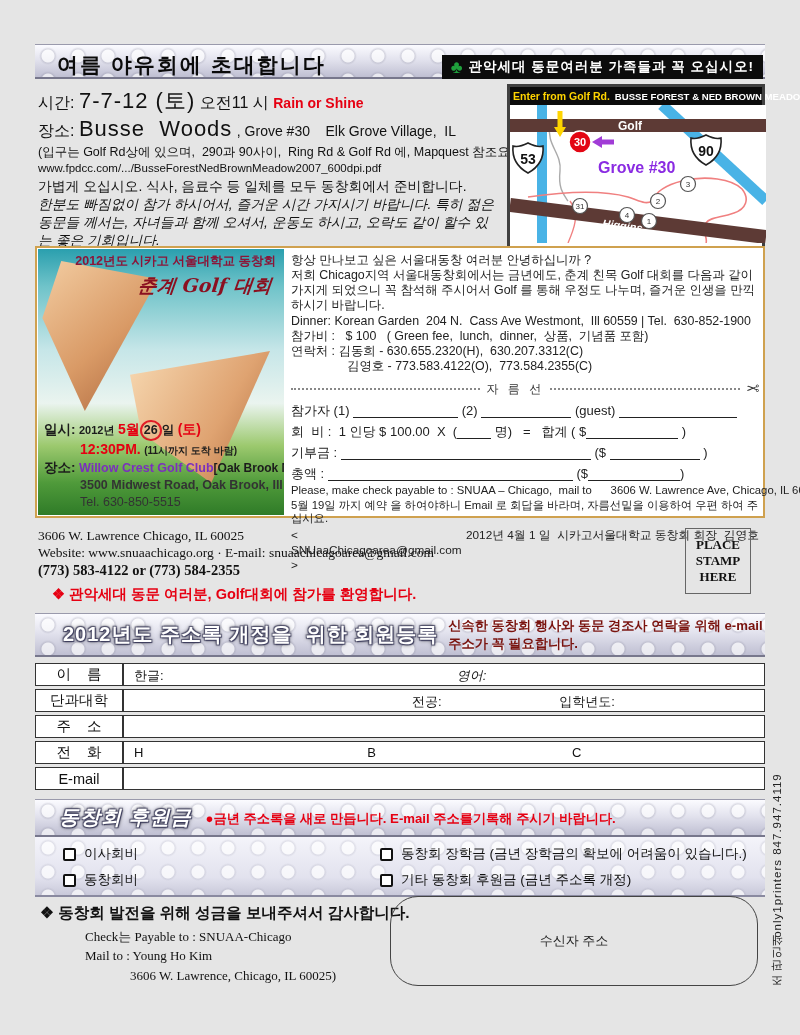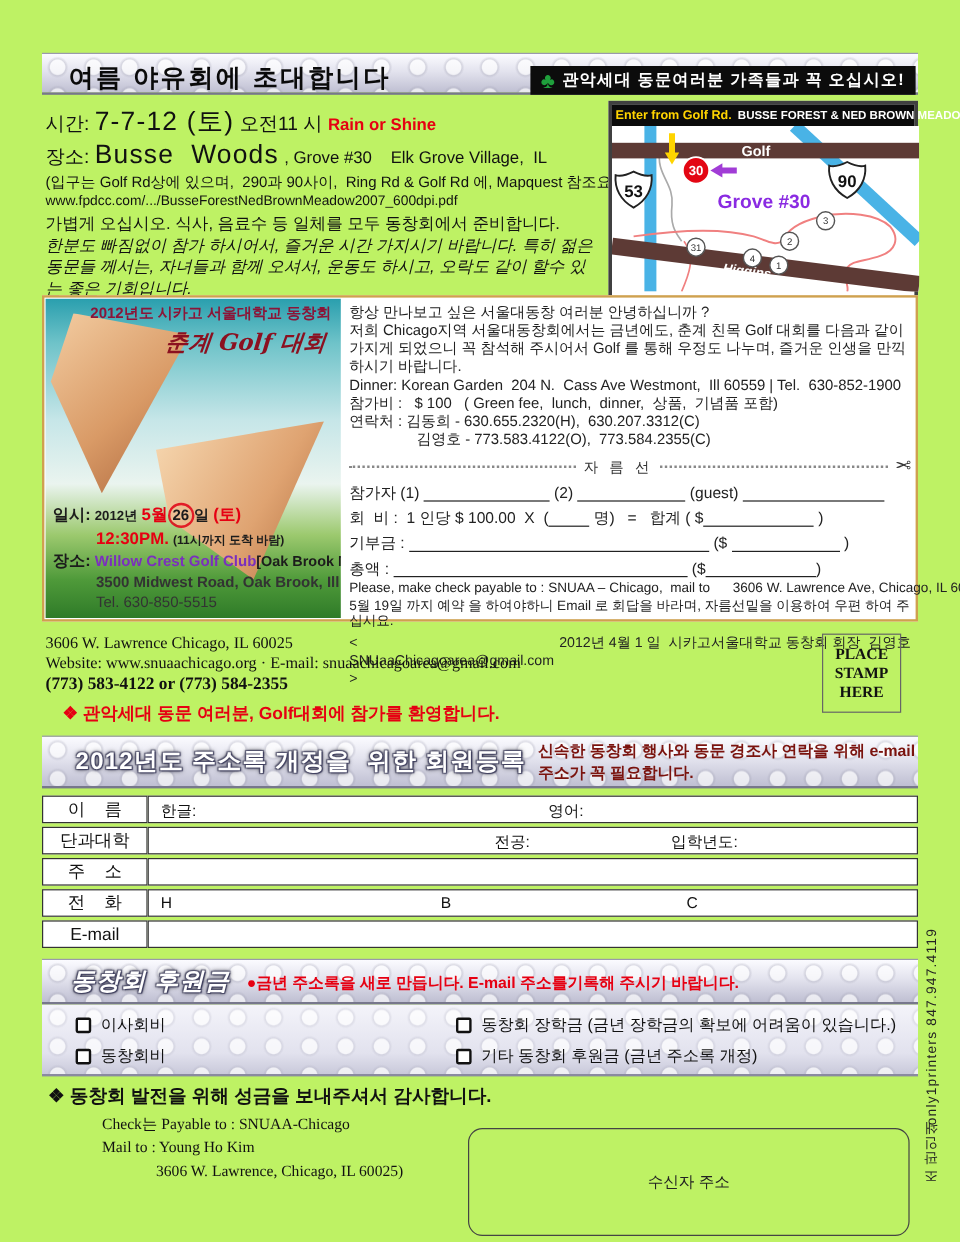--- a/index.html
+++ b/index.html
@@ -1,17 +1,17 @@
 <!DOCTYPE html>
 <html><head>
 <meta charset="utf-8">
 <style>
   * { margin:0; padding:0; box-sizing:border-box; }
   body { font-family:"Liberation Sans", sans-serif; background:#fff; }
-  .page { position:relative; width:800px; height:1035px; background:#bef264; overflow:hidden; color:#111; }
+  .page { position:relative; width:800px; height:1035px; background:#e5e5e5; overflow:hidden; color:#111; }
   .abs { position:absolute; }
   .pre { white-space:pre; }
 
   
   .band {
     background:
       radial-gradient(circle 8px at 13px 11px, rgba(255,255,255,0.65) 6px, rgba(150,150,168,0.28) 7px, rgba(0,0,0,0) 9px),
       linear-gradient(180deg,#fbfbff 0%, #e3e3ee 45%, #bfbfd2 100%);
     background-size:30px 24px, 100% 100%;
     border-top:1px solid #9a9aac; border-bottom:2px solid #77778c;
@@ -96,21 +96,21 @@
       radial-gradient(circle 8px at 13px 11px, rgba(255,255,255,0.7) 6px, rgba(160,160,178,0.22) 7px, rgba(0,0,0,0) 9px),
       linear-gradient(180deg,#f4f4fa 0%, #e2e2ee 70%, #c9c9da 100%);
     background-size:30px 24px, 100% 100%;
     border-bottom:2px solid #8a8aa0; }
   .chk-item { position:absolute; display:flex; align-items:center; gap:8px; font-size:13.5px; }
   .cbox { width:13px; height:13px; border:2px solid #111; border-radius:2px; background:#fff; }
 
   
   .thanks { left:40px; top:903px; font-size:15.5px; font-weight:bold; }
   .chkline { font-family:"Liberation Serif", serif; font-size:13px; }
-  .rcptbox { left:390px; top:940px; width:368px; height:90px; border:1.6px solid #444; border-radius:12px; display:flex; align-items:center; justify-content:center; font-size:13px; color:#222; }
+  .rcptbox { left:390px; top:896px; width:368px; height:90px; border:1.6px solid #444; border-radius:28px; display:flex; align-items:center; justify-content:center; font-size:13px; color:#222; }
 
   .vtext { left:770px; top:735px; width:18px; height:295px; writing-mode:vertical-rl; transform:rotate(180deg); font-size:11.5px; letter-spacing:1px; color:#222; text-align:center; }
 </style>
 </head>
 <body>
 
 <div class="page">
 
   <div class="abs band hdr">
     <div class="hdr-title">여름 야유회에 초대합니다</div>
@@ -302,21 +302,21 @@
     <span class="band-title bt pre">2012년도 주소록 개정을  위한 회원등록</span>
     <span class="sub">신속한 동창회 행사와 동문 경조사 연락을 위해 e-mail 주소가 꼭 필요합니다.</span>
   </div>
 
   <table class="abs regtbl">
     <tbody>
         <tr>
       <td class="lb pre">이    름</td>
       <td class="ct">
         <span class="fld" style="left:10px;">한글:</span>
-        <span class="fld" style="left:52%;">영어:</span>
+        <span class="fld" style="left:52%;font-style:italic;">영어:</span>
       </td>
     </tr>
     <tr>
       <td class="lb">단과대학</td>
       <td class="ct">
         <span class="fld" style="left:45%;">전공:</span>
         <span class="fld" style="left:68%;">입학년도:</span>
       </td>
     </tr>
     <tr>

